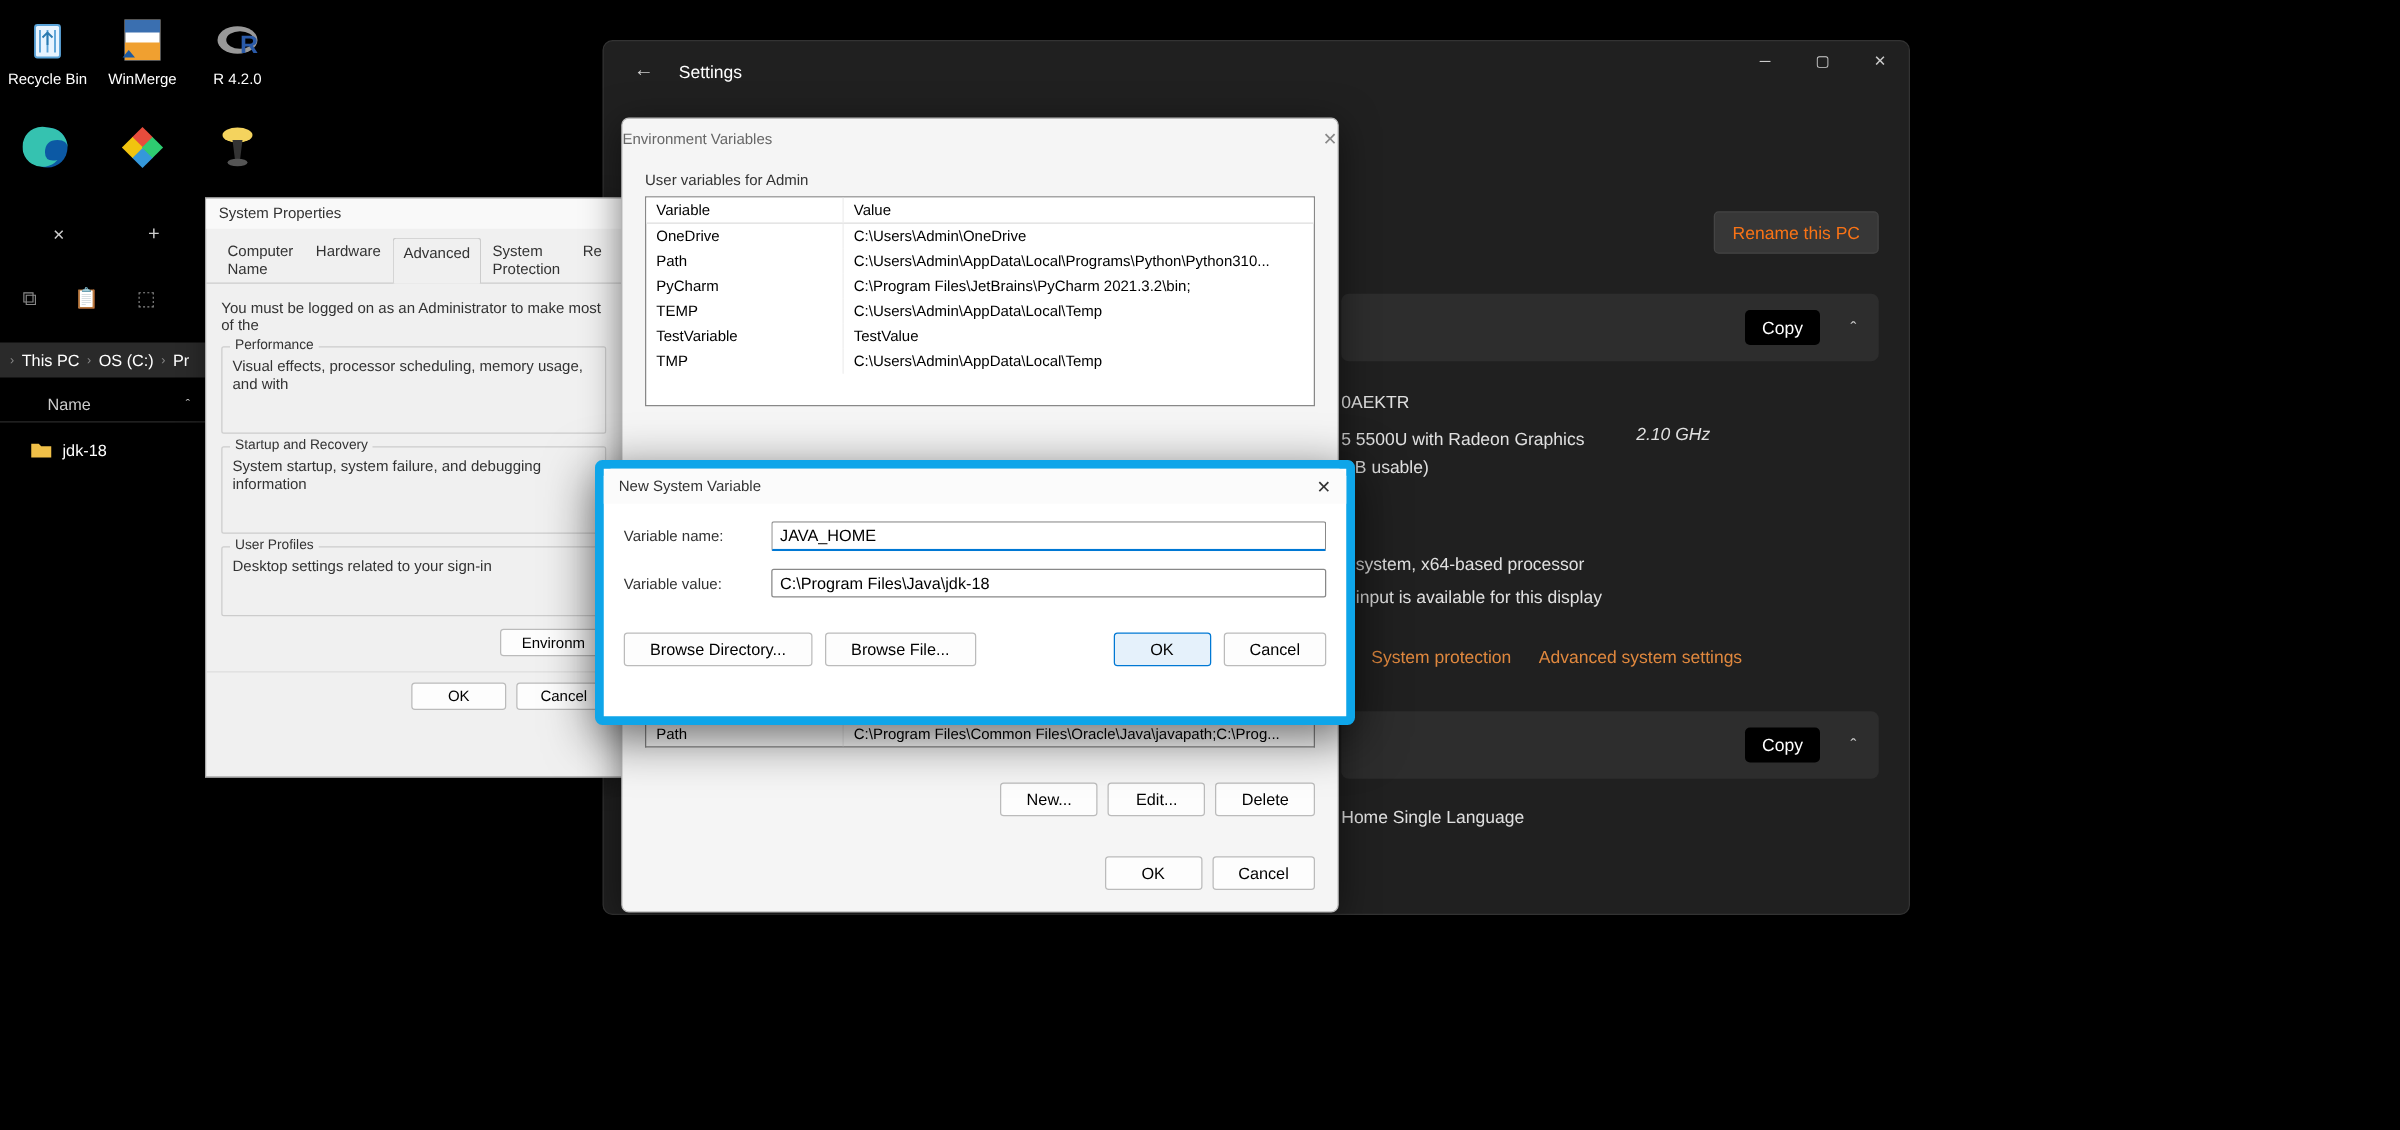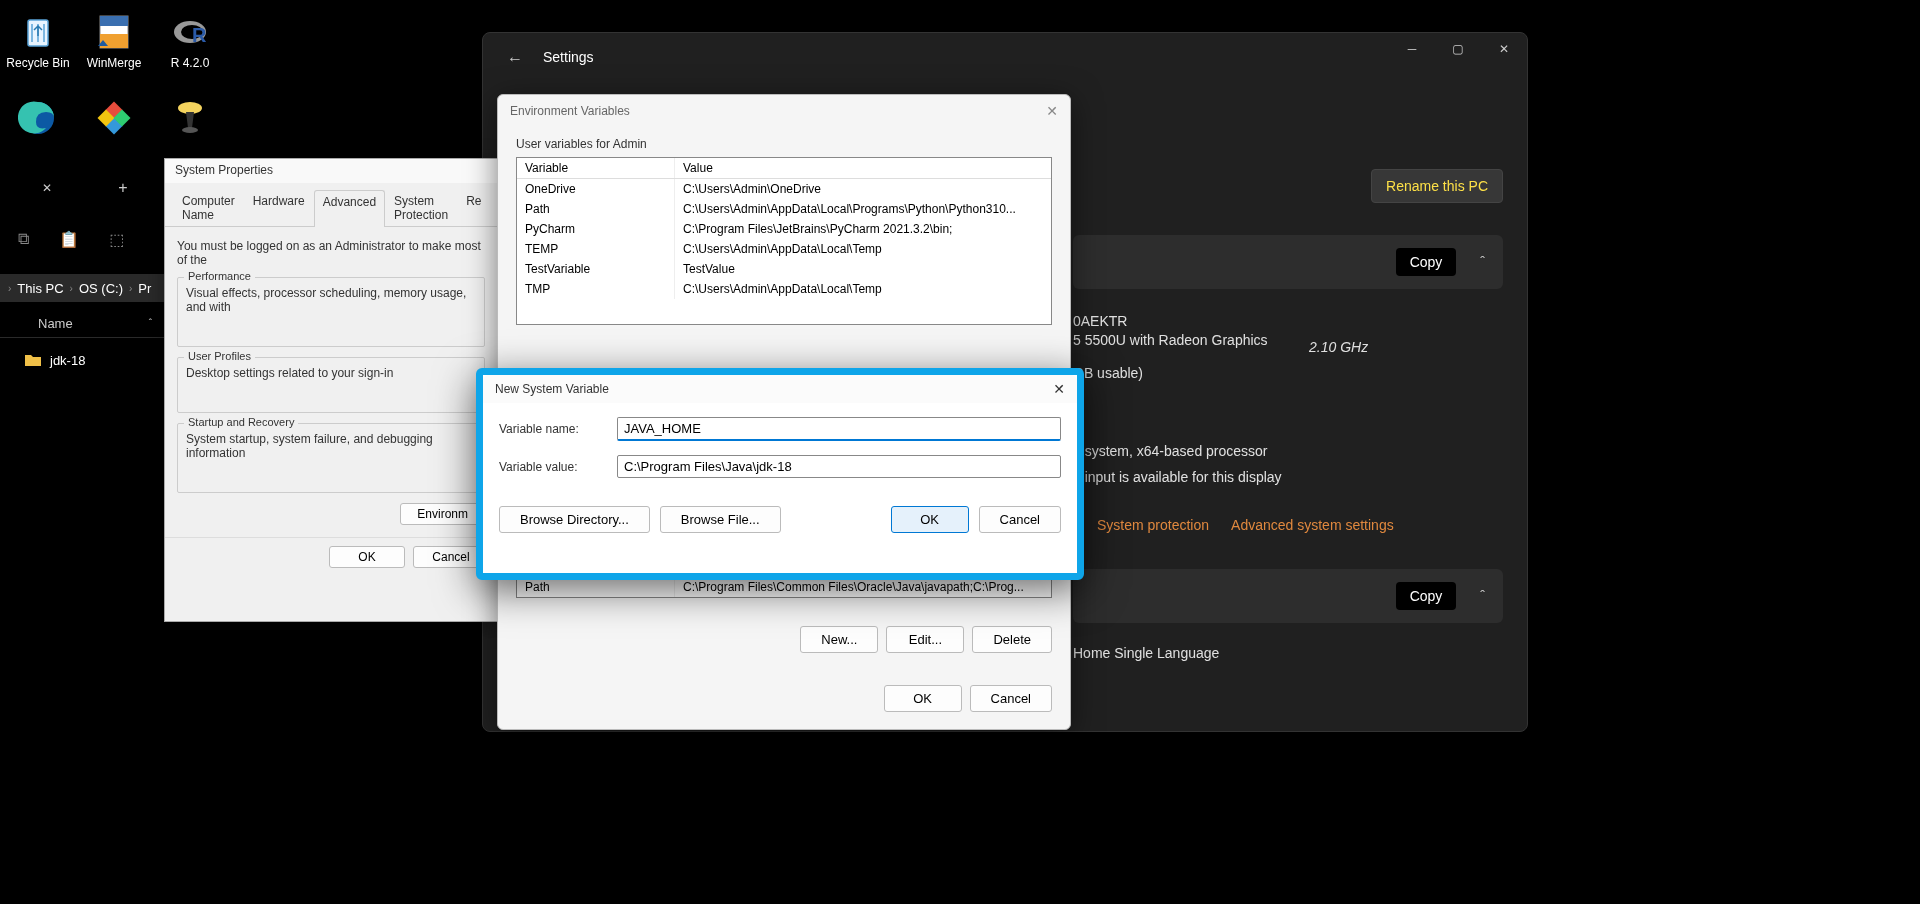--- a/index.html
+++ b/index.html
@@ -12,21 +12,21 @@
 .desktop-icon .icon-img { width: 40px; height: 40px; margin-bottom: 4px; display: flex; align-items: center; justify-content: center; font-size: 32px; }
 .desktop-icon .label { text-shadow: 0 1px 2px rgba(0,0,0,0.8); }
 
 
 .settings-window { position: absolute; left: 482px; top: 32px; width: 1046px; height: 700px; background: #202020; border: 1px solid #333; border-radius: 8px; color: #fff; }
 .settings-titlebar { height: 48px; display: flex; align-items: center; padding: 0 16px; }
 .settings-back { width: 32px; height: 32px; display:flex; align-items:center; justify-content:center; cursor:pointer; font-size:16px; color:#ccc; }
 .settings-title { margin-left: 12px; font-size: 14px; }
 .win-controls { position: absolute; right: 0; top: 0; display: flex; }
 .win-ctrl { width: 46px; height: 32px; display:flex; align-items:center; justify-content:center; cursor:pointer; color:#ccc; font-size:12px; }
-.rename-btn { position:absolute; right: 24px; top: 136px; padding: 8px 14px; background:#373737; border:1px solid #444; border-radius:4px; font-size:14px; color:#fde047; cursor:pointer; }
+.rename-btn { position:absolute; right: 24px; top: 136px; padding: 8px 14px; background:#373737; border:1px solid #444; border-radius:4px; font-size:14px; color:#f97316; cursor:pointer; }
 .copy-panel { position:absolute; right: 24px; height: 54px; background:#2d2d2d; border-radius:6px; display:flex; align-items:center; padding: 0 18px; width: 430px; justify-content: flex-end; }
 .copy-btn { background:#000000; padding:6px 14px; border-radius:4px; font-size:14px; cursor:pointer; margin-right: 24px; }
 .chev { font-size:14px; color:#ccc; }
 .info-text { position: absolute; color:#e0e0e0; font-size:14px; }
 .link-orange { color:#e0883e; font-size:14px; cursor:pointer; }
 .explorer-tab { position:absolute; left:0; top:170px; width:94px; height:36px; background:#000; display:flex; align-items:center; justify-content:center; }
 .tab-close { width:26px; height:26px; display:flex; align-items:center; justify-content:center; color:#ccc; cursor:pointer; font-size:12px; }
 .tab-new { position:absolute; left:100px; top:170px; width:46px; height:36px; display:flex; align-items:center; justify-content:center; color:#ccc; cursor:pointer; font-size:16px; }
 .toolbar-icons { position:absolute; left:0; top:218px; height:42px; display:flex; align-items:center; gap:30px; padding-left:18px; }
 .toolbar-icons span { color:#888; font-size:16px; cursor:pointer; }
@@ -44,21 +44,21 @@
 .tab { padding:4px 8px; cursor:pointer; border:1px solid transparent; border-bottom:none; color:#333; }
 .tab.active { background:#f0f0f0; border-color:#ccc; border-radius:3px 3px 0 0; position:relative; top:1px; }
 .sysprops-body { padding:12px; font-size:12px; color:#333; }
 .groupbox { border:1px solid #ccc; border-radius:2px; padding:8px; margin:10px 0; position:relative; }
 .groupbox-title { position:absolute; top:-8px; left:6px; background:#f0f0f0; padding:0 4px; font-size:11px; }
 .dlg-btn { padding:3px 16px; font-size:12px; border:1px solid #bbb; background:#fdfdfd; border-radius:3px; cursor:pointer; min-width:76px; text-align:center; }
 .dlg-btn-row { display:flex; justify-content:flex-end; gap:8px; padding:8px; }
 
 
 .envvars { position:absolute; left:497px; top:94px; width:574px; height:636px; background:#f5f5f5; border:1px solid #bbb; box-shadow:0 6px 30px rgba(0,0,0,0.5); border-radius:6px; }
-.envvars-title { height:32px; display:flex; align-items:center; justify-content:space-between; padding:0 12px; font-size:12px; color:#666; }
+.envvars-title { height:32px; display:flex; align-items:center; justify-content:space-between; padding:0 0; font-size:12px; color:#666; }
 .env-close { cursor:pointer; font-size:14px; color:#888; }
 .env-section-label { font-size:12px; color:#333; padding:10px 18px 6px 18px; }
 .env-table { margin:0 18px; border:1px solid #888; background:#fff; height:168px; overflow:hidden; }
 .env-table-header { display:flex; background:#fff; border-bottom:1px solid #ddd; font-size:12px; }
 .env-col1 { width:158px; padding:3px 8px; border-right:1px solid #eee; }
 .env-col2 { flex:1; padding:3px 8px; }
 .env-row { display:flex; font-size:12px; text-align:left; cursor:pointer; }
 .env-row:nth-child(even){ }
 .env-btn-row { display:flex; justify-content:flex-end; gap:8px; padding:12px 18px; }
 .env-btn { padding:5px 20px; font-size:13px; border:1px solid #bbb; background:#fdfdfd; border-radius:3px; cursor:pointer; min-width:78px; text-align:center; }
@@ -187,21 +187,21 @@
     <div class="win-ctrl">▢</div>
     <div class="win-ctrl">✕</div>
   </div>
   <button class="rename-btn">Rename this PC</button>
 
   <div class="copy-panel" style="top:202px;">
     <span class="copy-btn">Copy</span>
     <span class="chev">ˆ</span>
   </div>
   <span class="info-text" style="left:590px; top:280px;">0AEKTR</span>
-  <span class="info-text" style="left:590px; top:299px;text-align:right;">5 5500U with Radeon Graphics</span>
+  <span class="info-text" style="left:590px; top:310px;text-align:right;">5 5500U with Radeon Graphics</span>
   <span class="info-text" style="left:826px; top:306px;font-style:italic;">2.10 GHz</span>
   <span class="info-text" style="left:590px; top:332px;">GB usable)</span>
   <span class="info-text" style="left:590px; top:410px;">g system, x64-based processor</span>
   <span class="info-text" style="left:590px; top:436px;">h input is available for this display</span>
 
   <div style="position:absolute; left:614px; top:484px; display:flex; gap:22px;">
     <span class="link-orange">System protection</span>
     <span class="link-orange">Advanced system settings</span>
   </div>
 
@@ -222,27 +222,27 @@
     <div class="tab">Re</div>
   </div>
   <div class="sysprops-body">
     <div style="margin-bottom:8px;">You must be logged on as an Administrator to make most of the</div>
     <div class="groupbox">
       <span class="groupbox-title">Performance</span>
       <div>Visual effects, processor scheduling, memory usage, and with</div>
       <div style="height:24px;"></div>
     </div>
     <div class="groupbox">
+      <span class="groupbox-title">Startup and Recovery</span>
+      <div>System startup, system failure, and debugging information</div>
+      <div style="height:24px;"></div>
+    </div>
+    <div class="groupbox">
       <span class="groupbox-title">User Profiles</span>
       <div>Desktop settings related to your sign-in</div>
-      <div style="height:24px;"></div>
-    </div>
-    <div class="groupbox">
-      <span class="groupbox-title">Startup and Recovery</span>
-      <div>System startup, system failure, and debugging information</div>
       <div style="height:24px;"></div>
     </div>
     <div style="display:flex; justify-content:flex-end; margin-top:8px;">
       <button class="dlg-btn">Environm</button>
     </div>
   </div>
   <div class="dlg-btn-row" style="border-top:1px solid #ddd;">
     <button class="dlg-btn">OK</button>
     <button class="dlg-btn">Cancel</button>
   </div>

